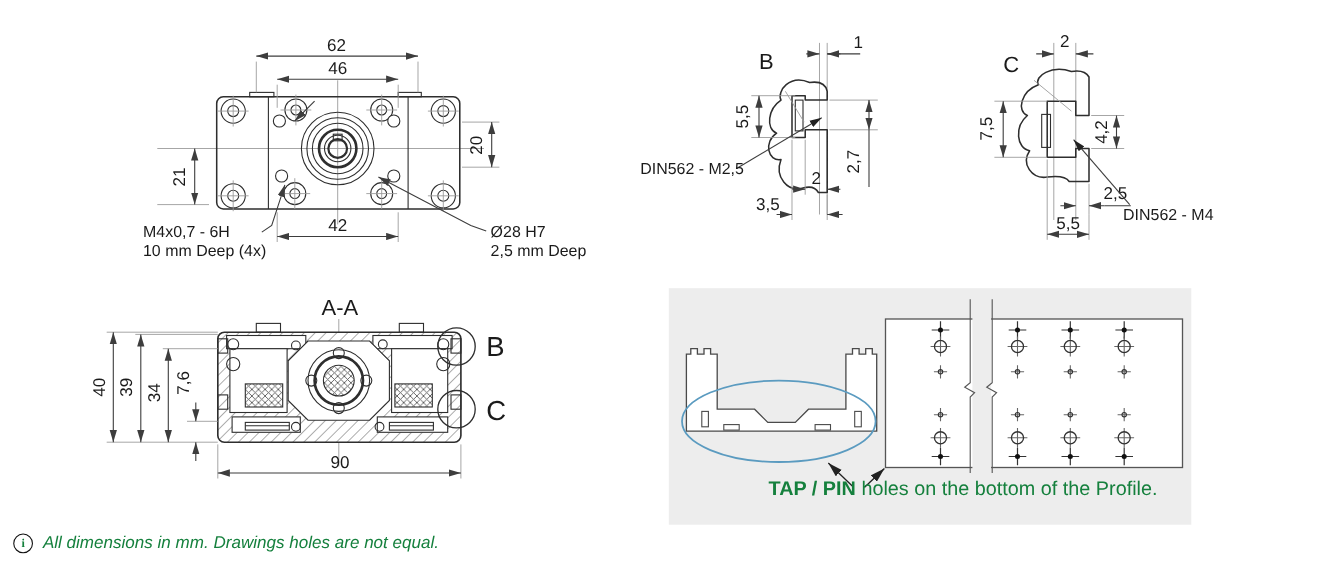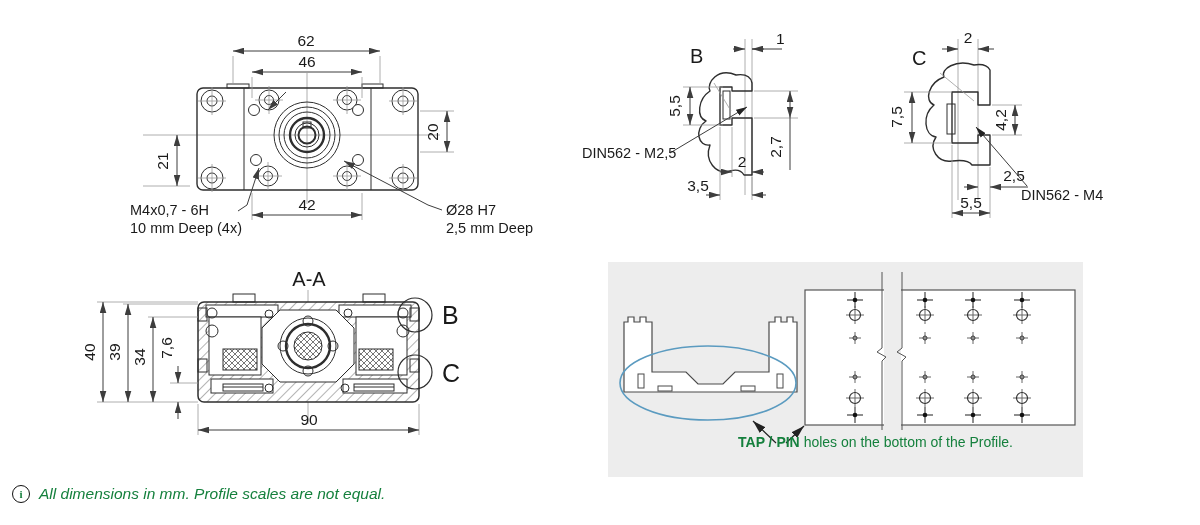--- a/index.html
+++ b/index.html
@@ -13,21 +13,21 @@
   .big{font-size:25px;}
   .ol{stroke:#2e2e2e;stroke-width:1.4;fill:none;stroke-linejoin:round;}
   .ft{stroke:#2e2e2e;stroke-width:1;fill:none;}
   .cl{stroke:#9a9a9a;stroke-width:0.8;fill:none;}
   .dl{stroke:#3d3d3d;stroke-width:1;fill:none;}
   .wh{fill:#ffffff;}
   .optional-note{top:234px;left:608px;width:475px;text-align:center;font-size:13.5px;white-space:nowrap;}
   .optional-note .head{font-weight:bold;font-size:15.5px;}
   .optional-note .b{font-weight:bold;}
   .gray-panel{top:262px;left:608px;width:475px;height:215px;}
-  .panel-caption{position:absolute;top:172px;left:60px;right:0;text-align:center;font-size:14px;white-space:nowrap;}
+  .panel-caption{position:absolute;top:172px;left:60px;right:0;text-align:center;font-size:18px;white-space:nowrap;}
   .panel-caption .b{font-weight:bold;}
   .footer{top:485px;left:12px;display:flex;align-items:center;gap:9px;font-size:15.5px;font-style:italic;}
   .info-circle{display:inline-flex;align-items:center;justify-content:center;width:16px;height:16px;
     border:1.5px solid #111;border-radius:50%;font-size:11px;font-style:normal;font-weight:bold;
     font-family:"Liberation Serif","DejaVu Serif",serif;line-height:1;}
 </style>
 </head>
 <body>
 
 <div class="canvas">
@@ -401,16 +401,16 @@
       <line x1="178" y1="181" x2="196" y2="164" stroke="#222" stroke-width="1.2" marker-end="url(#arrb)"></line>
     </svg>
     <div class="panel-caption">
       <span class="b">TAP / PIN</span>
       <span>holes on the bottom of the Profile.</span>
     </div>
   </div>
 
   <div class="abs footer">
     <span class="info-circle">i</span>
-    <span>All dimensions in mm. Profile scales are not equal.</span>
+    <span>All dimensions in mm. Drawings holes are not equal.</span>
   </div>
 
 </div>
 
 </body></html>

